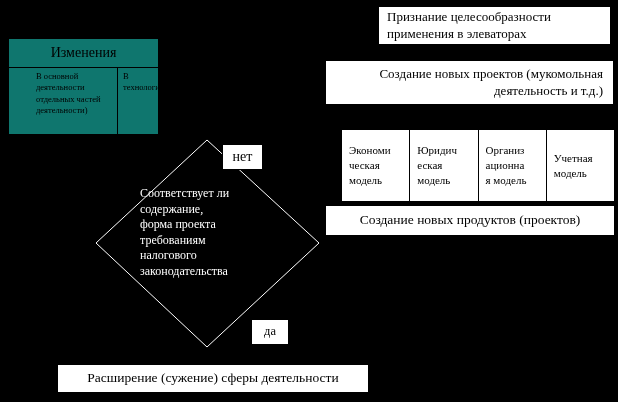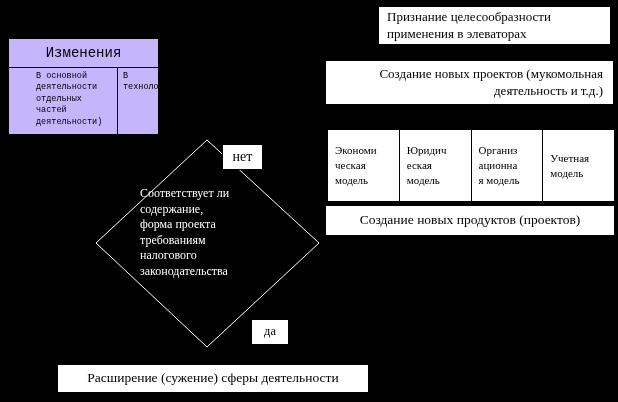--- a/index.html
+++ b/index.html
@@ -33,25 +33,24 @@
     left: 378px; top: 6px; width: 233px; height: 39px;
     font-size: 13px;
     justify-content: flex-start;
     text-align: left;
     padding: 2px 4px 2px 8px;
   }
   
   .chg-table {
     position: absolute;
     left: 8px; top: 38px; width: 151px; height: 97px;
-    background: #c4b5fd;
+    background: #0f766e;
     border: 1px solid #000;
     box-sizing: border-box;
     color: #000;
-    font-family: Liberation Mono, monospace;
   }
   .chg-header {
     height: 28px;
     border-bottom: 1px solid #000;
     display: flex; align-items: center; justify-content: center;
     font-size: 14px;
   }
   .chg-cells { display: flex; height: 67px; }
   .chg-cell {
     box-sizing: border-box;
@@ -84,21 +83,21 @@
     box-sizing: border-box;
     display: flex;
     align-items: center;
     justify-content: flex-start;
     text-align: left;
     padding-left: 7px;
     font-size: 11px;
     line-height: 1.35;
     white-space: pre-line;
   }
-  .model-cell:first-child { margin-left: 2px; }
+  .model-cell:first-child { margin-left: 16px; }
   
   .new-products {
     left: 325px; top: 205px; width: 290px; height: 31px;
     font-size: 13.5px;
   }
   
   .diamond-svg {
     position: absolute;
     left: 0; top: 0;
     width: 618px; height: 402px;

